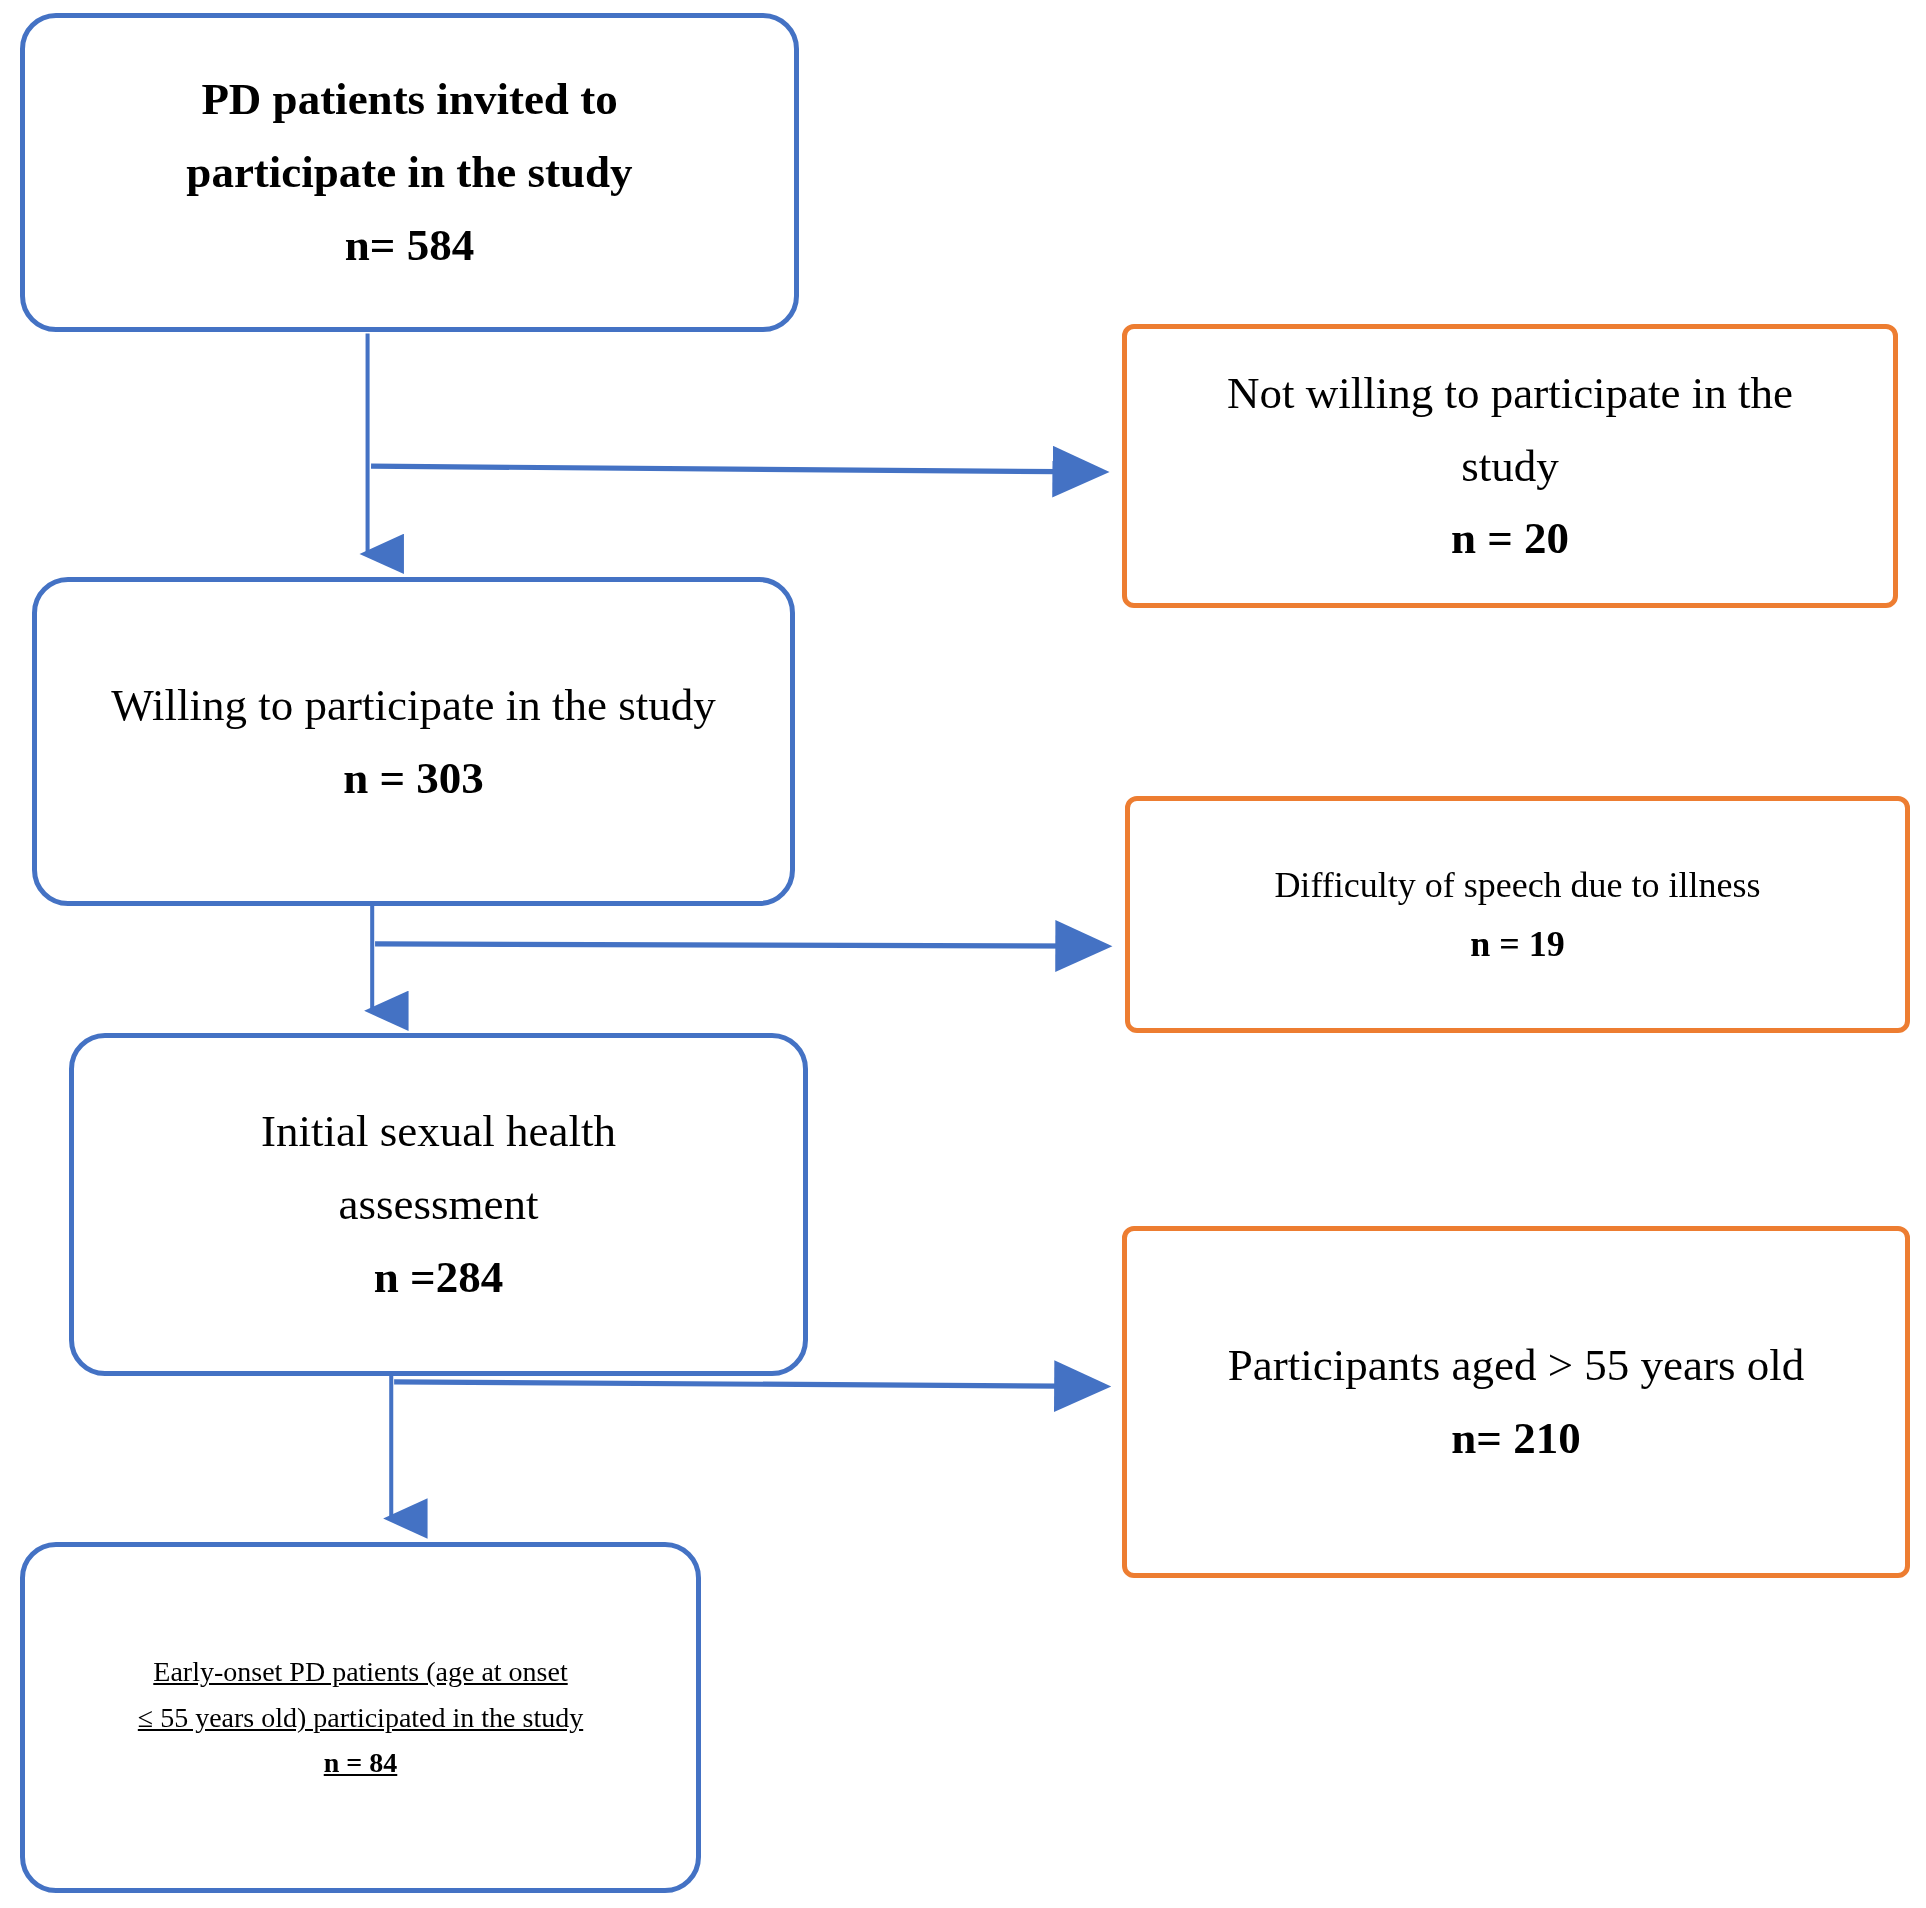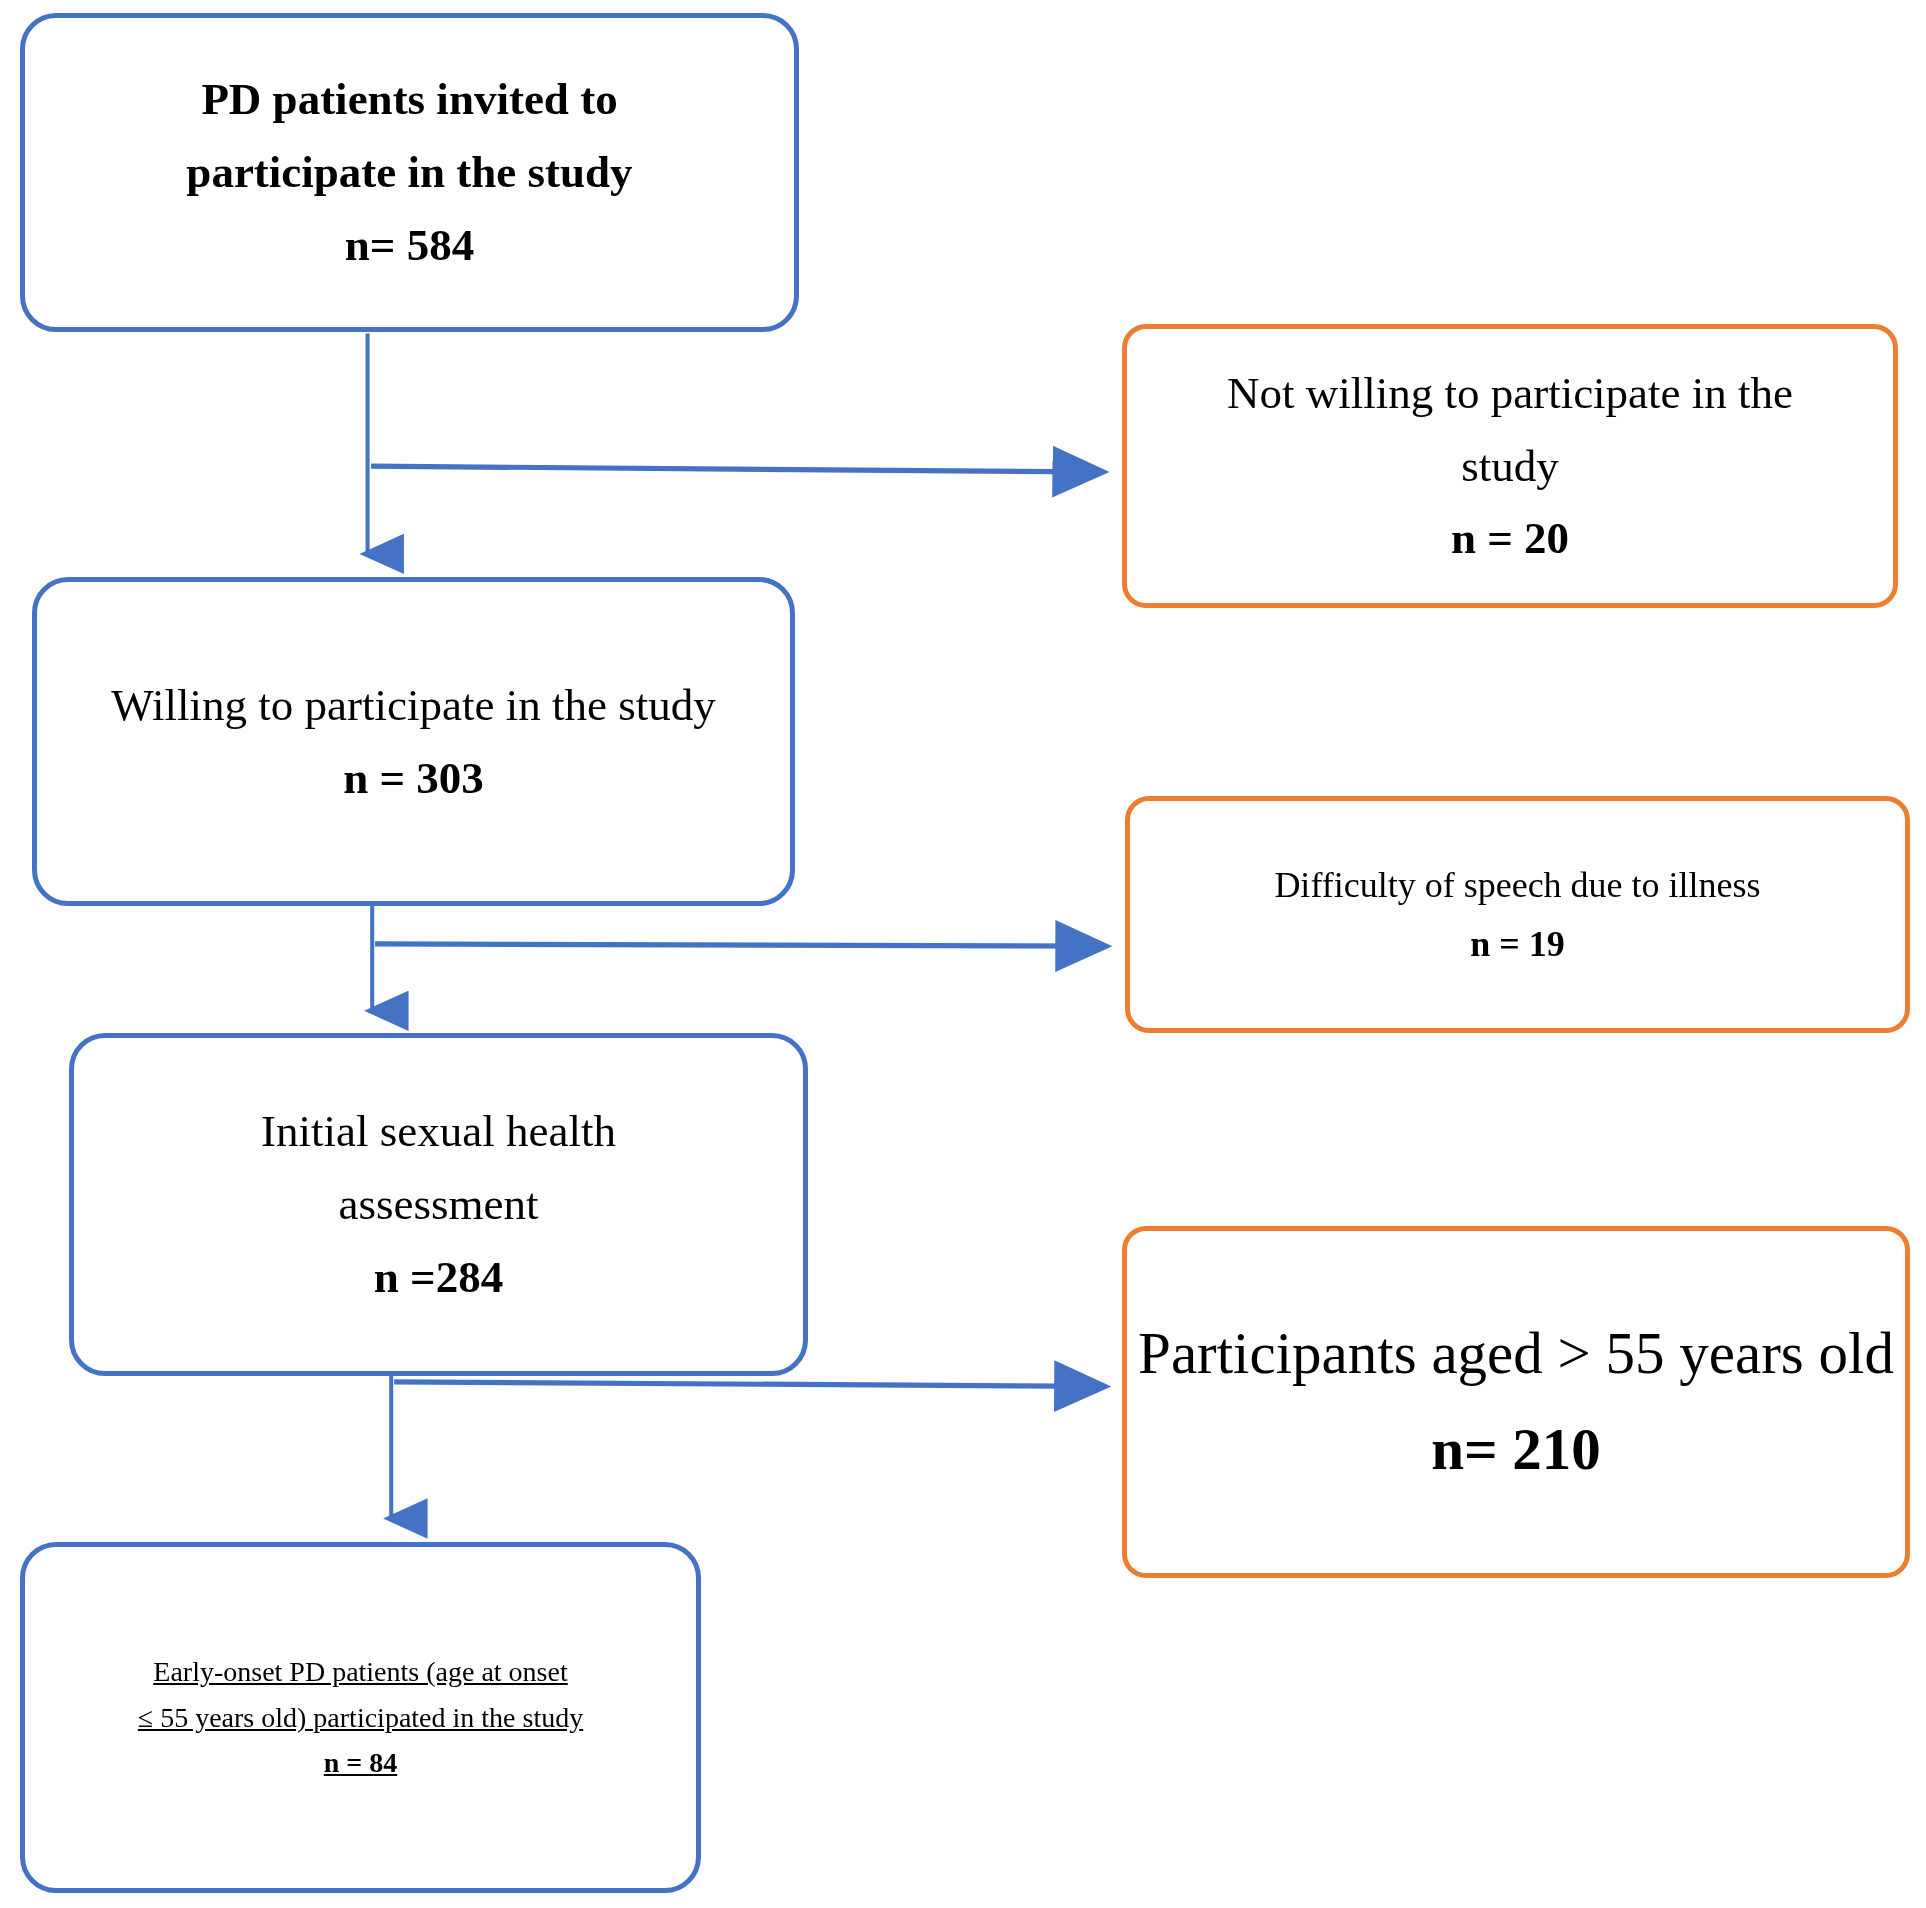--- a/index.html
+++ b/index.html
@@ -23,29 +23,29 @@
     flex-direction: column;
     align-items: center;
     justify-content: center;
     text-align: center;
     color: #000000;
     line-height: 1.62;
   }
   .node .line { display: block; white-space: nowrap; text-align: right; }
   .node .line.bold { font-weight: bold; }
   .node-blue  { border: 5.2px solid #4472c4; border-radius: 36px; }
-  .node-orange{ border: 5.2px solid #ed7d31; border-radius: 24px; }
+  .node-orange{ border: 5.2px solid #ed7d31; border-radius: 12px; }
 
   
   #box-invited      { left: 20px;   top: 12.7px;   width: 779px; height: 319px;  font-size: 45px; }
   #box-not-willing  { left: 1122px; top: 324px;  width: 776px; height: 284px;  font-size: 45px; }
   #box-willing      { left: 32px;   top: 577px; width: 763px; height: 329px;  font-size: 45px; }
   #box-speech       { left: 1125px; top: 796px; width: 785px; height: 237px;  font-size: 36px; }
   #box-assessment   { left: 69px;  top: 1033px; width: 739px; height: 343px;  font-size: 45px; }
-  #box-aged         { left: 1122px; top: 1226px; width: 788px; height: 352px;  font-size: 59px; }
+  #box-aged         { left: 1122px; top: 1226px; width: 788px; height: 352px;  font-size: 45px; }
   #box-early-onset  { left: 20px;   top: 1542px; width: 681px; height: 351px;  font-size: 28px; text-decoration: underline; }
 
   
   #connectors {
     position: absolute;
     left: 0; top: 0;
     width: 1926px;
     height: 1908px;
     pointer-events: none;
   }

